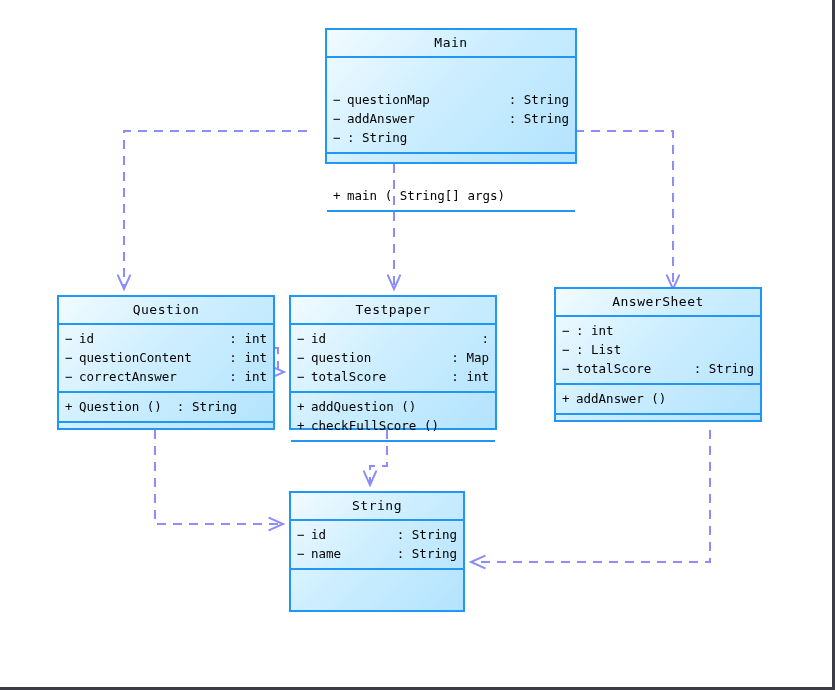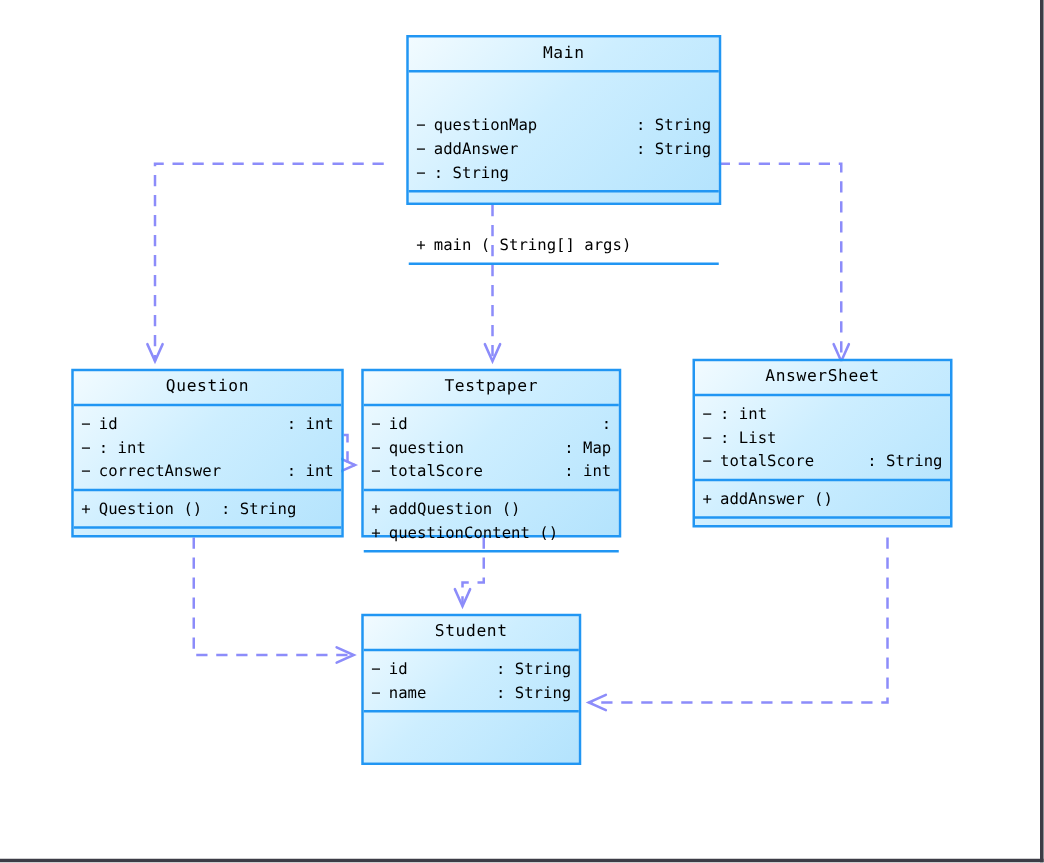--- a/index.html
+++ b/index.html
@@ -114,55 +114,55 @@
         </div>
         <div class="uml-section uml-ops">
           <div class="uml-row"><span class="vis">+</span><span class="op-text">main ( String[] args)</span></div>
         </div>
         <div class="uml-filler"></div>
       </div>
       <div class="uml-class" style="left: 57px; top: 295px; width: 218px; height: 135px;">
         <div class="uml-title">Question</div>
         <div class="uml-section uml-attrs">
           <div class="uml-row"><span class="vis">−</span><span class="mname">id</span><span class="mtype">: int</span></div>
-          <div class="uml-row"><span class="vis">−</span><span class="mtype">: int</span></div>
+          <div class="uml-row"><span class="vis">−</span><span class="mname">questionContent</span><span class="mtype">: int</span></div>
           <div class="uml-row"><span class="vis">−</span><span class="mname">correctAnswer</span><span class="mtype">: int</span></div>
         </div>
         <div class="uml-section uml-ops">
           <div class="uml-row"><span class="vis">+</span><span class="op-text">Question ()  : String</span></div>
         </div>
         <div class="uml-filler"></div>
       </div>
       <div class="uml-class" style="left: 289px; top: 295px; width: 208px; height: 135px;">
         <div class="uml-title">Testpaper</div>
         <div class="uml-section uml-attrs">
           <div class="uml-row"><span class="vis">−</span><span class="mname">id</span><span class="mtype">:</span></div>
           <div class="uml-row"><span class="vis">−</span><span class="mname">question</span><span class="mtype">: Map</span></div>
           <div class="uml-row"><span class="vis">−</span><span class="mname">totalScore</span><span class="mtype">: int</span></div>
         </div>
         <div class="uml-section uml-ops">
           <div class="uml-row"><span class="vis">+</span><span class="op-text">addQuestion ()</span></div>
-          <div class="uml-row"><span class="vis">+</span><span class="op-text">questionContent ()</span></div>
+          <div class="uml-row"><span class="vis">+</span><span class="op-text">checkFullScore ()</span></div>
         </div>
         <div class="uml-filler"></div>
       </div>
       <div class="uml-class" style="left: 554px; top: 287px; width: 208px; height: 135px;">
         <div class="uml-title">AnswerSheet</div>
         <div class="uml-section uml-attrs">
           <div class="uml-row"><span class="vis">−</span><span class="mtype">: int</span></div>
           <div class="uml-row"><span class="vis">−</span><span class="mtype">: List</span></div>
           <div class="uml-row"><span class="vis">−</span><span class="mname">totalScore</span><span class="mtype">: String</span></div>
         </div>
         <div class="uml-section uml-ops">
           <div class="uml-row"><span class="vis">+</span><span class="op-text">addAnswer ()</span></div>
         </div>
         <div class="uml-filler"></div>
       </div>
       <div class="uml-class" style="left: 289px; top: 491px; width: 176px; height: 121px;">
-        <div class="uml-title">Student</div>
+        <div class="uml-title">String</div>
         <div class="uml-section uml-attrs">
           <div class="uml-row"><span class="vis">−</span><span class="mname">id</span><span class="mtype">: String</span></div>
           <div class="uml-row"><span class="vis">−</span><span class="mname">name</span><span class="mtype">: String</span></div>
         </div>
         <div class="uml-filler"></div>
       </div>
     </div>
 
 </div>
 

